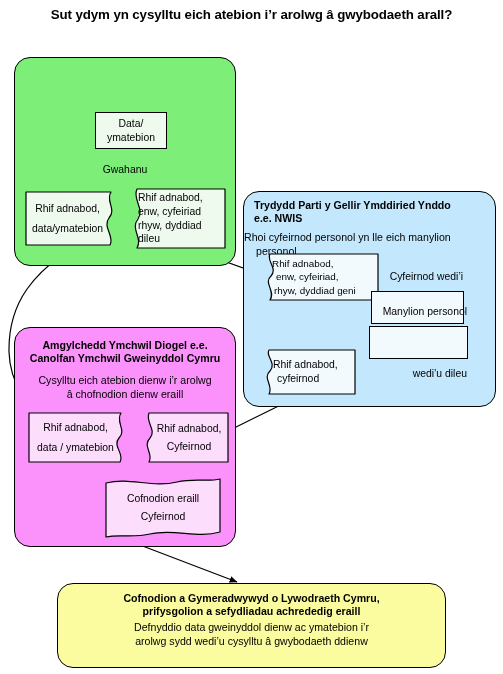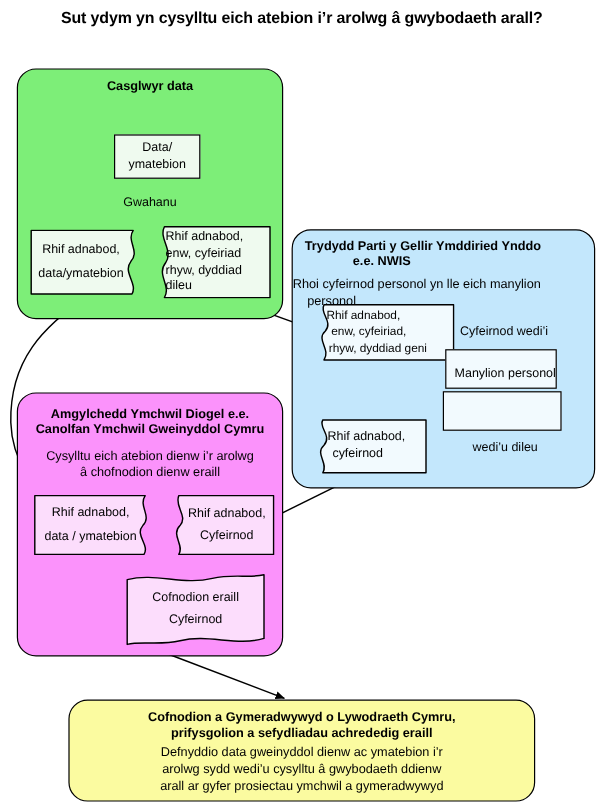--- a/index.html
+++ b/index.html
@@ -74,21 +74,21 @@
     box-sizing: border-box;
     background: #EFFAEF;
     font-size: 10.4px;
     line-height: 1.32;
     display: flex;
     flex-direction: column;
     align-items: center;
     justify-content: center;
     text-align: center;
   }
-  .doc.left-text { align-items: center; text-align: left; gap: 48px; }
+  .doc.left-text { align-items: flex-end; text-align: left; gap: 48px; }
   .doc .ln { display: block; white-space: nowrap; }
 
   
   .torn {
     position: absolute;
   }
   .torn svg { display: block; }
   .torn .txt {
     position: absolute;
     left: 0; top: 0;
@@ -143,21 +143,20 @@
   <path d="M307,392 L222,434" fill="none" stroke="#000" stroke-width="1.2" marker-end="url(#arrowS)"></path>
 
   <line x1="167" y1="440" x2="133" y2="440" stroke="#000" stroke-width="1.4" marker-end="url(#arrow)"></line>
 
   <line x1="85" y1="463" x2="127" y2="497" stroke="#000" stroke-width="1.5" marker-end="url(#arrow)" marker-start="url(#arrow)"></line>
 
   <path d="M140,545 L237,582" fill="none" stroke="#000" stroke-width="1.2" marker-end="url(#arrowS)"></path>
 </svg>
 
 <div class="stage" id="stage-collector">
-  <div class="stage-title" style="margin-top:8px;">Casglwyr data</div>
 </div>
 
 <div class="doc" style="left:95px; top:112px; width:72px; height:37px; background:#EFFAEF;">
   <span class="ln">Data/</span>
   <span class="ln">ymatebion</span>
 </div>
 
 <div class="lbl" style="left:85px; top:164px; width:80px;">Gwahanu</div>
 
 <div class="torn" style="left:25px; top:191px; width:97px; height:55px;">
@@ -177,21 +176,21 @@
   <div class="txt l" style="padding-left:14px;">
     <span class="ln">Rhif adnabod,</span>
     <span class="ln">enw, cyfeiriad</span>
     <span class="ln">rhyw, dyddiad</span>
     <span class="ln">dileu</span>
   </div>
 </div>
 
 <div class="stage" id="stage-thirdparty">
   <div class="stage-title" style="margin-top:7px; text-align:left; padding-left:10px;">Trydydd Parti y Gellir Ymddiried Ynddo</div>
-  <div class="stage-title" style="text-align:left; padding-left:10px;margin-left:40px;">e.e. NWIS</div>
+  <div class="stage-title" style="text-align:left; padding-left:10px;">e.e. NWIS</div>
   <div class="stage-sub-left" style="margin-top:6px; ">Rhoi cyfeirnod personol yn lle eich manylion</div>
   <div class="stage-sub-left" style="padding-left:12px;">personol</div>
 </div>
 
 <div class="torn" style="left:259px; top:253px; width:120px; height:48px;">
   <svg width="120" height="48" viewBox="0 0 120 48" xmlns="http://www.w3.org/2000/svg">
     <path d="M11,1 L119,1 L119,47 L11,47 C17,38 4,30 12,23 C19,15 7,8 11,1 Z" fill="#F2FAFE" stroke="#000" stroke-width="1.2" stroke-linejoin="round"></path>
   </svg>
   <div class="txt l" style="padding-left:13px; font-size:9.9px;">
     <span class="ln">Rhif adnabod,</span>
@@ -255,14 +254,13 @@
     <span class="ln">Cofnodion eraill</span>
     <span class="ln" style="margin-top:4px;">Cyfeirnod</span>
   </div>
 </div>
 
 <div class="stage" id="stage-approved">
   <div class="stage-title" style="margin-top:8px;">Cofnodion a Gymeradwywyd o Lywodraeth Cymru,</div>
   <div class="stage-title">prifysgolion a sefydliadau achrededig eraill</div>
   <div class="stage-sub" style="margin-top:3px;">Defnyddio data gweinyddol dienw ac ymatebion i’r</div>
   <div class="stage-sub">arolwg sydd wedi’u cysylltu â gwybodaeth ddienw</div>
-  <div class="stage-sub">arall ar gyfer prosiectau ymchwil a gymeradwywyd</div>
 </div>
 
 </body></html>

